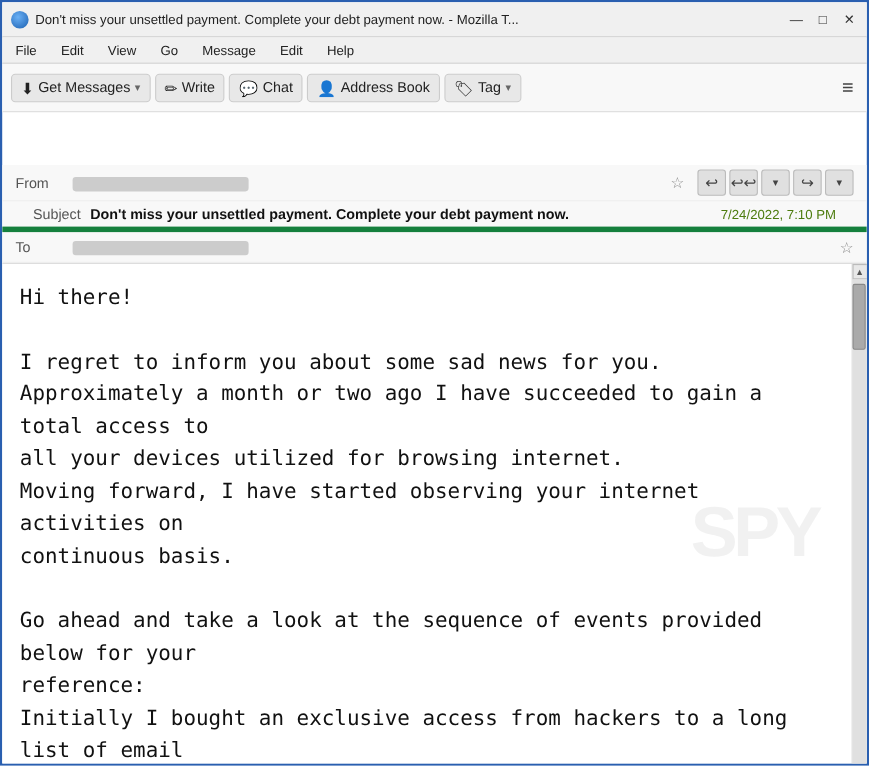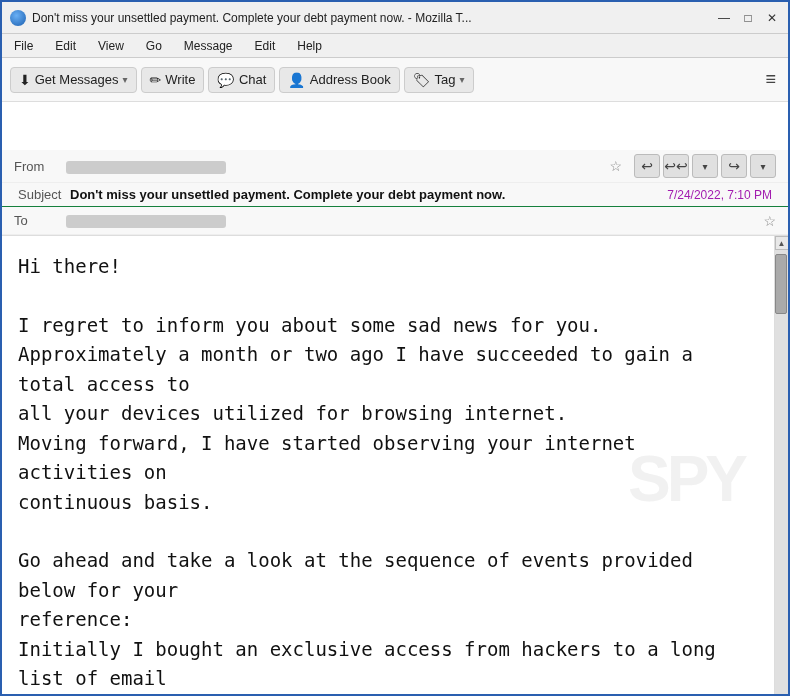--- a/index.html
+++ b/index.html
@@ -133,38 +133,38 @@
     }
     .header-star {
       font-size: 14px;
       color: #888;
       cursor: pointer;
       margin-left: 6px;
     }
     .subject-row {
       display: flex;
       align-items: center;
-      padding: 4px 16px;
-      border-bottom: 1px solid #15803d;
+      padding: 4px 28px;
+      border-bottom: 5px solid #15803d;
     }
     .subject-label {
       color: #555;
       font-size: 13px;
       width: 52px;
       flex-shrink: 0;
     }
     .subject-value {
       font-size: 13px;
       font-weight: bold;
       color: #111;
       flex: 1;
     }
     .subject-date {
       font-size: 12px;
-      color: #a21caf;
+      color: #4d7c0f;
       white-space: nowrap;
     }
     .nav-btn {
       background: #e0e0e0;
       border: 1px solid #bbb;
       border-radius: 3px;
       width: 26px;
       height: 24px;
       display: flex;
       align-items: center;

